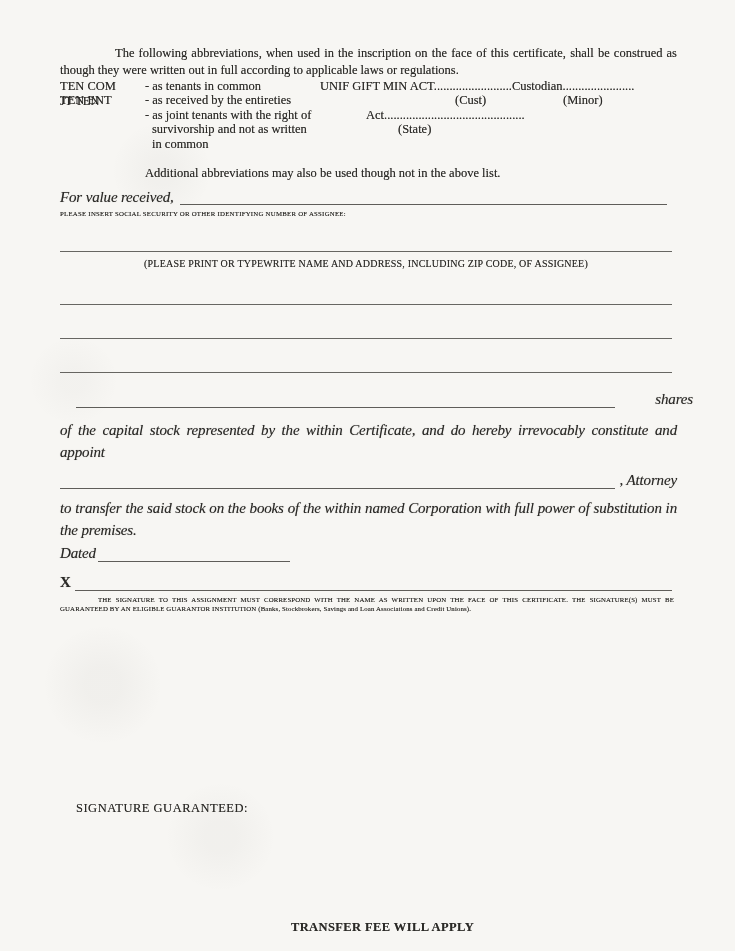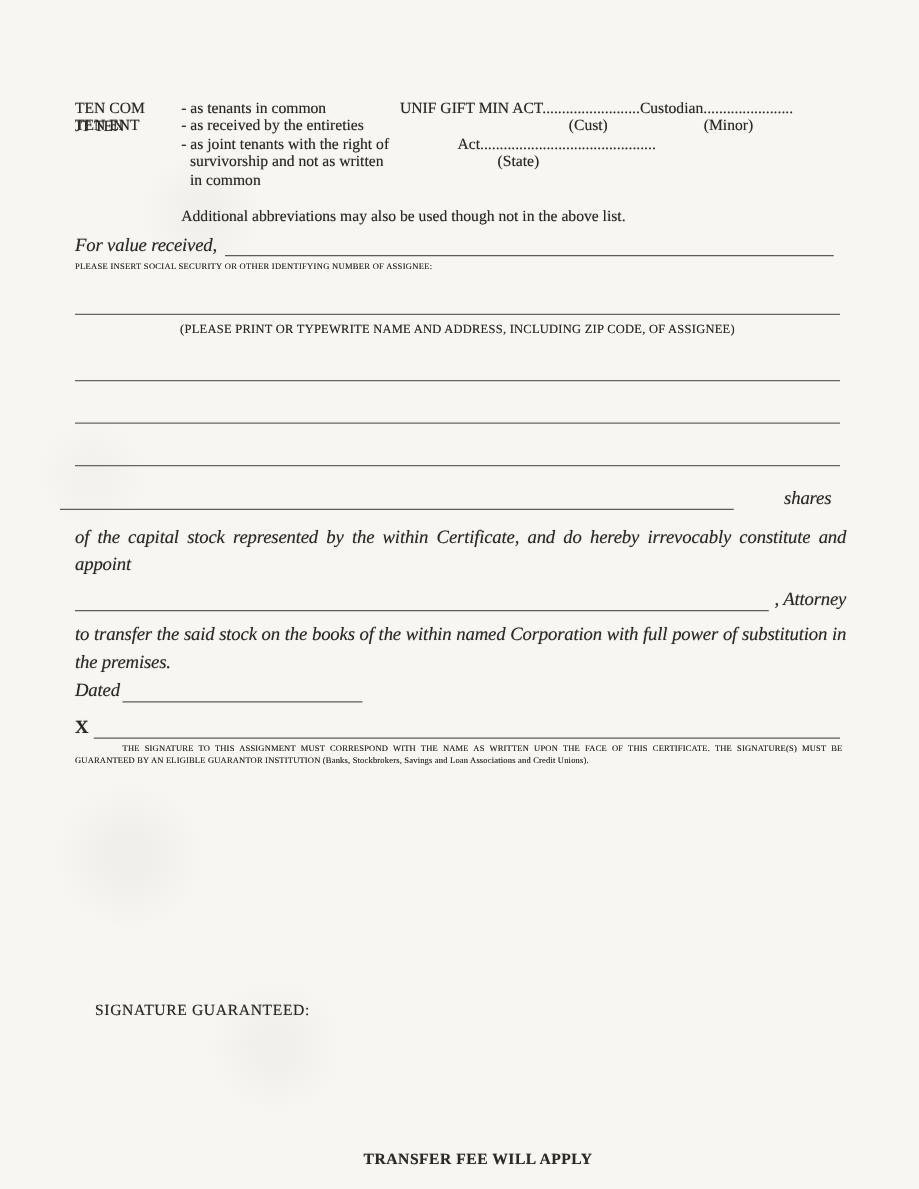--- a/index.html
+++ b/index.html
@@ -60,20 +60,21 @@
     font-size:6.8px;line-height:9.2px;letter-spacing:0.15px;
     text-align:justify;text-indent:38px;white-space:normal;
     text-shadow:0 0 0.4px rgba(43,42,39,0.6);
   }
 </style>
 </head>
 <body>
 
 <div class="page">
 
+  <p class="abs para" style="left:60px;top:45px;width:617px;text-indent:55px;">The following abbreviations, when used in the inscription on the face of this certificate, shall be construed as though they were written out in full according to applicable laws or regulations.</p>
 
   <span class="abs txt" style="left:60px;top:79px;">TEN COM</span>
   <span class="abs txt" style="left:145px;top:79px;">- as tenants in common</span>
   <span class="abs txt" style="left:60px;top:93px;">TEN ENT</span>
   <span class="abs txt" style="left:145px;top:93px;">- as received by the entireties</span>
   <span class="abs txt" style="left:60px;top:94px;">JT TEN</span>
   <span class="abs txt" style="left:145px;top:108px;">- as joint tenants with the right of</span>
   <span class="abs txt" style="left:152px;top:122px;">survivorship and not as written</span>
   <span class="abs txt" style="left:152px;top:137px;">in common</span>
 
@@ -91,21 +92,21 @@
   </div>
 
   <span class="abs tiny" style="left:60px;top:209px;">PLEASE INSERT SOCIAL SECURITY OR OTHER IDENTIFYING NUMBER OF ASSIGNEE:</span>
 
   <div class="abs rule" style="left:60px;top:251px;width:612px;"></div>
   <div class="abs smallcaps center" style="left:60px;top:258px;width:612px;">(PLEASE PRINT OR TYPEWRITE NAME AND ADDRESS, INCLUDING ZIP CODE, OF ASSIGNEE)</div>
   <div class="abs rule" style="left:60px;top:304px;width:612px;"></div>
   <div class="abs rule" style="left:60px;top:338px;width:612px;"></div>
   <div class="abs rule" style="left:60px;top:372px;width:612px;"></div>
 
-  <div class="abs fillrow" style="left:48px;top:388px;width:617px;height:20px;gap:30px;">
+  <div class="abs fillrow" style="left:76px;top:388px;width:617px;height:20px;gap:30px;">
     <span class="fill" style="width:560px;height:4px;"></span>
     <span class="big italic" style="margin-left:10px;white-space:nowrap;">shares</span>
   </div>
 
   <p class="abs bigpara" style="left:60px;top:419px;width:617px;">of the capital stock represented by the within Certificate, and do hereby irrevocably constitute and appoint</p>
 
   <div class="abs fillrow" style="left:60px;top:469px;width:617px;height:20px;">
     <span class="fill flex1" style="height:4px;"></span>
     <span class="big italic" style="margin-left:5px;white-space:nowrap;">, Attorney</span>
   </div>

